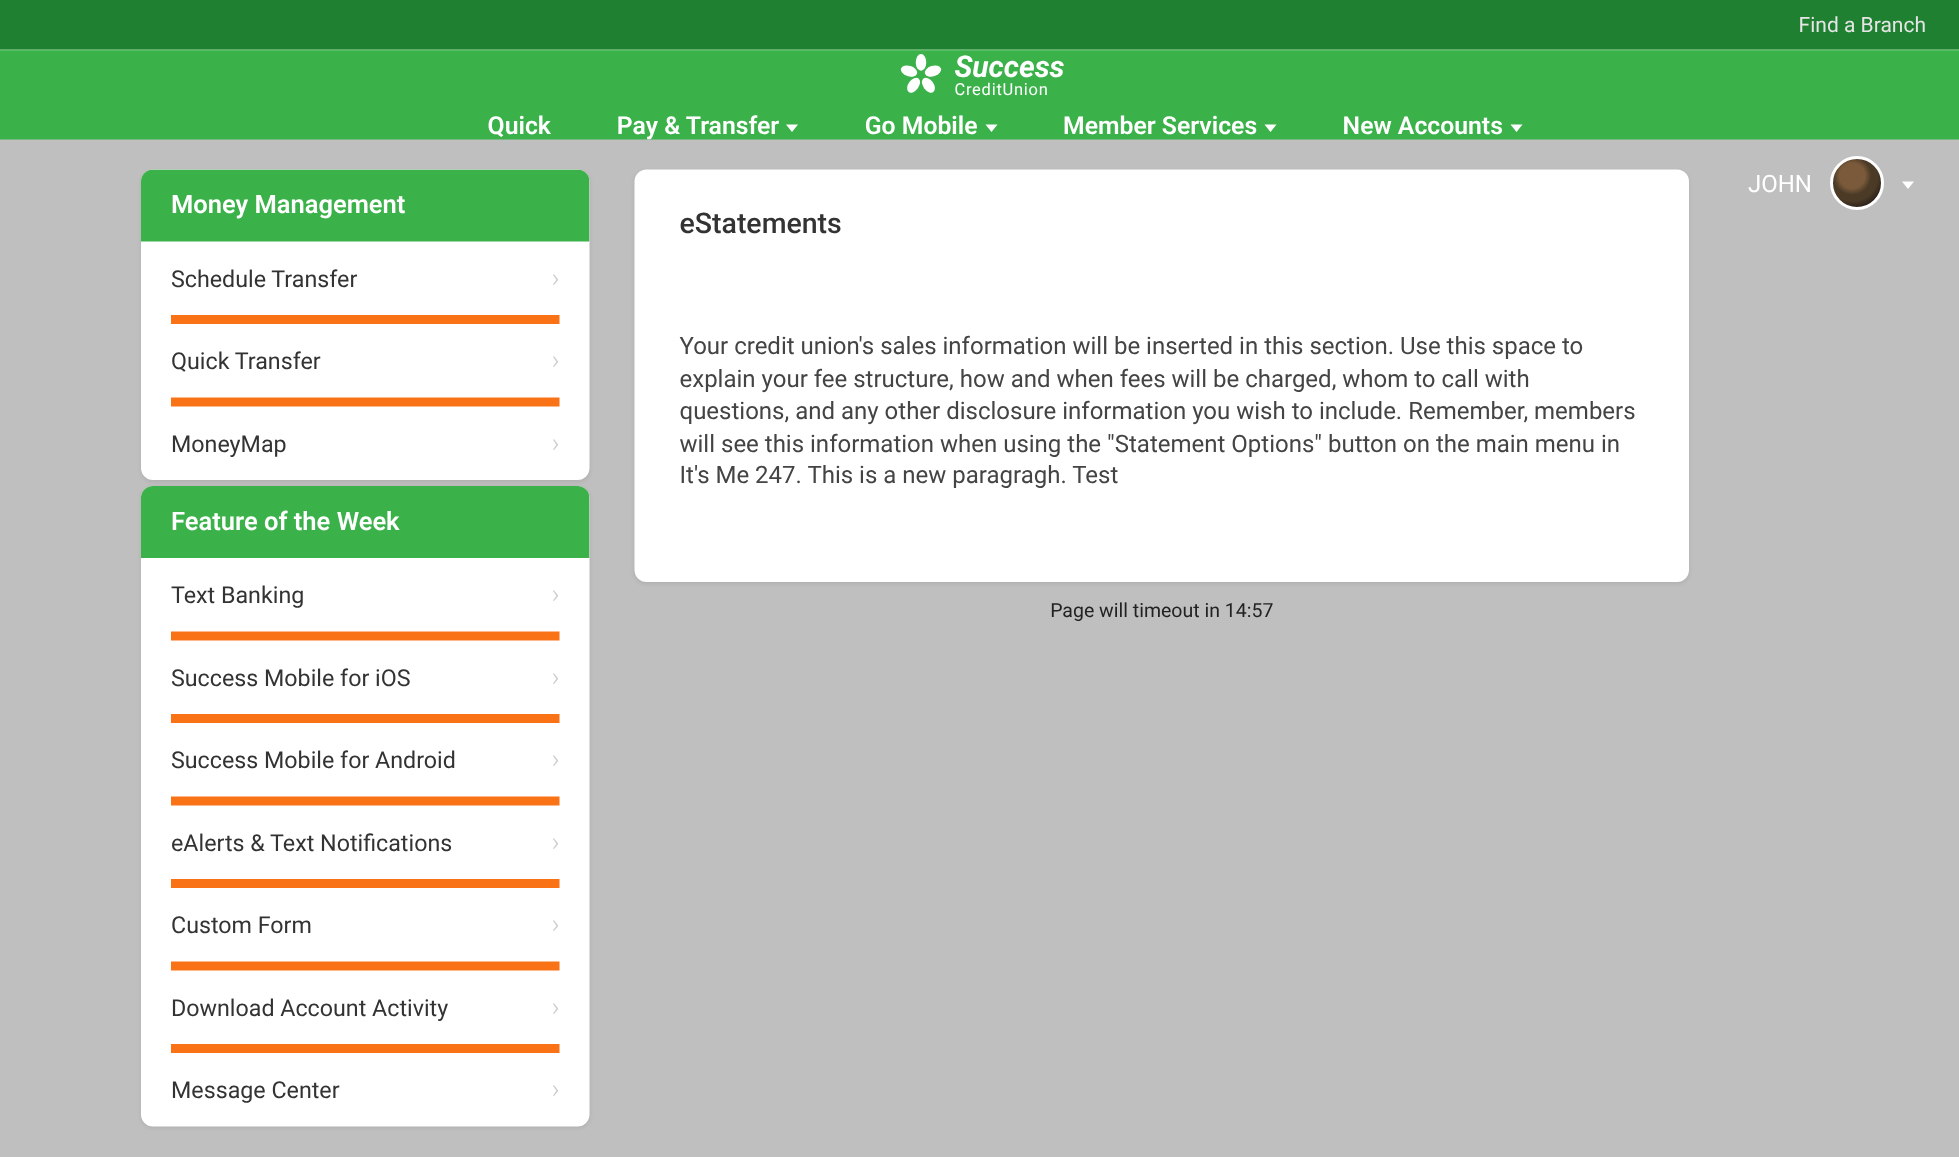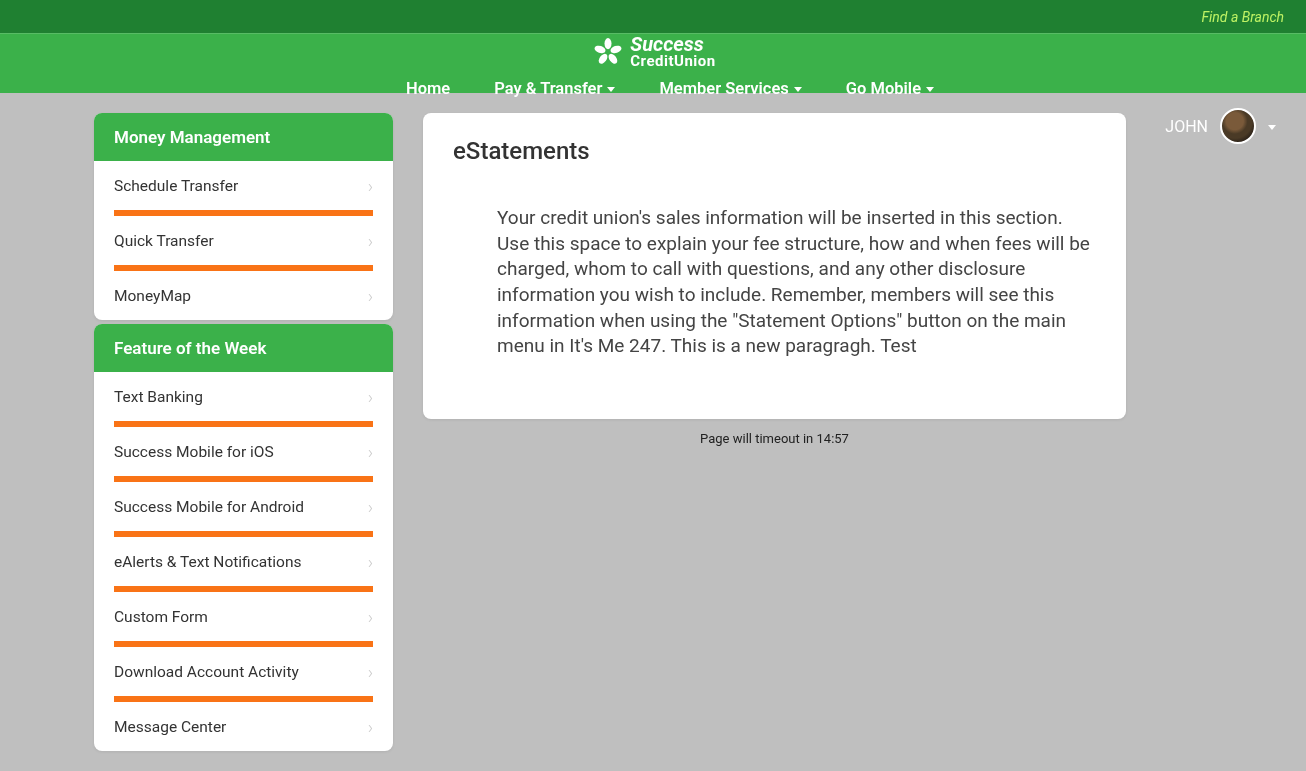--- a/index.html
+++ b/index.html
@@ -12,44 +12,43 @@
   }
   .topbar {
     background: #1f8031;
     height: 33px;
     display: flex;
     justify-content: flex-end;
     align-items: center;
     padding-right: 22px;
   }
   .topbar a {
-    color: #bef264;
+    color: #e5e5e5;
     font-size: 14px;
     text-decoration: none;
-    font-style: italic;
   }
   .navbar {
     background: #3bb14a;
     height: 60px;
     display: flex;
     align-items: center;
     padding: 0 20px 0 54px;
     border-top: 1px solid rgba(255,255,255,0.15);
     flex-direction: column;
   }
   .logo {
     display: flex;
     align-items: center;
     color: #fff;
     margin-right: 30px;
   }
   .logo svg { margin-right: 8px; }
   .logo-text { display:flex; flex-direction:column; line-height:1; }
   .logo-main { font-size: 20px; font-weight: 700; font-style: italic; }
-  .logo-sub { font-size: 15px; letter-spacing: 0.5px; font-weight: bold; }
+  .logo-sub { font-size: 11px; letter-spacing: 0.5px; }
   .nav-items { display: flex; align-items: center; gap: 0; }
   .nav-item {
     color: #fff;
     font-size: 16.5px;
     font-weight: 600;
     padding: 10px 22px;
     cursor: pointer;
     display: flex;
     align-items: center;
     gap: 5px;
@@ -114,31 +113,30 @@
   .main { flex: 1; display:flex; flex-direction:column; align-items:center;}
   .main-card {
     background: #fff;
     border-radius: 8px;
     padding: 24px 30px 30px 30px;
     width: 100%;
     position: relative;
     box-shadow: 0 1px 3px rgba(0,0,0,0.08);
   }
   .main-title {
-    font-size: 24px;
+    font-size: 19px;
     color: #333;
-    margin-bottom: 40px;
+    margin-bottom: 60px;
     font-weight: 500;
   }
   .main-body {
-    font-size: 19px;
+    font-size: 16px;
     color: #444;
     line-height: 1.35;
     margin-bottom: 30px;
-    margin-left: 44px;
   }
   .enroll-row { display:flex; justify-content:flex-end; position: relative; }
   .enroll-btn {
     background: #c2521c;
     color: #fff;
     border: none;
     border-radius: 4px;
     padding: 16px 22px;
     font-size: 16px;
     font-weight: 600;
@@ -177,32 +175,36 @@
         <circle cx="20" cy="20" r="3" fill="#3bb14a"></circle>
       </g>
     </svg>
     <div class="logo-text">
       <span class="logo-main">Success</span>
       <span class="logo-sub">CreditUnion</span>
     </div>
   </div>
   <div class="nav-items">
     <div class="nav-item">
-      <span>Home</span>
+      <span>Quick</span>
     </div>
     <div class="nav-item">
       <span>Pay &amp; Transfer</span>
       <span class="caret-down"></span>
     </div>
     <div class="nav-item">
+      <span>Go Mobile</span>
+      <span class="caret-down"></span>
+    </div>
+    <div class="nav-item">
       <span>Member Services</span>
       <span class="caret-down"></span>
     </div>
     <div class="nav-item">
-      <span>Go Mobile</span>
+      <span>New Accounts</span>
       <span class="caret-down"></span>
     </div>
   </div>
   <div class="nav-right">
     <span>JOHN</span>
     <div class="avatar"></div>
     <span class="caret-down"></span>
   </div>
 </div>
 

